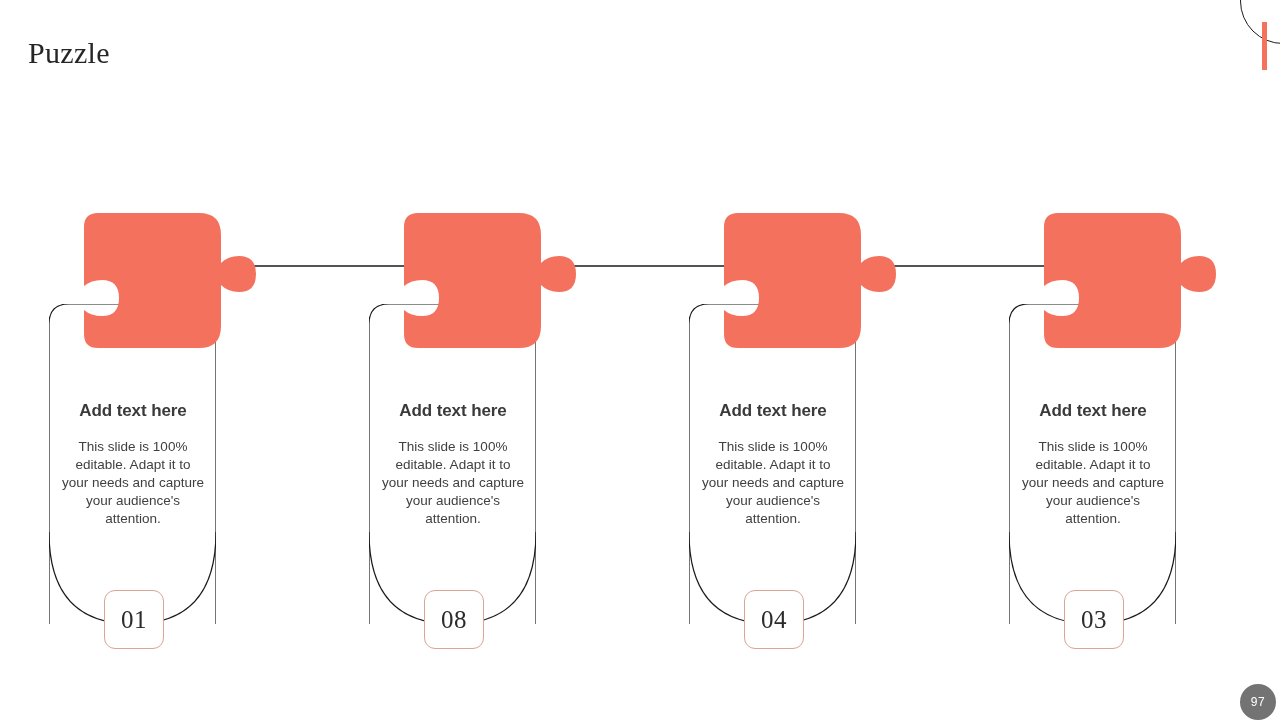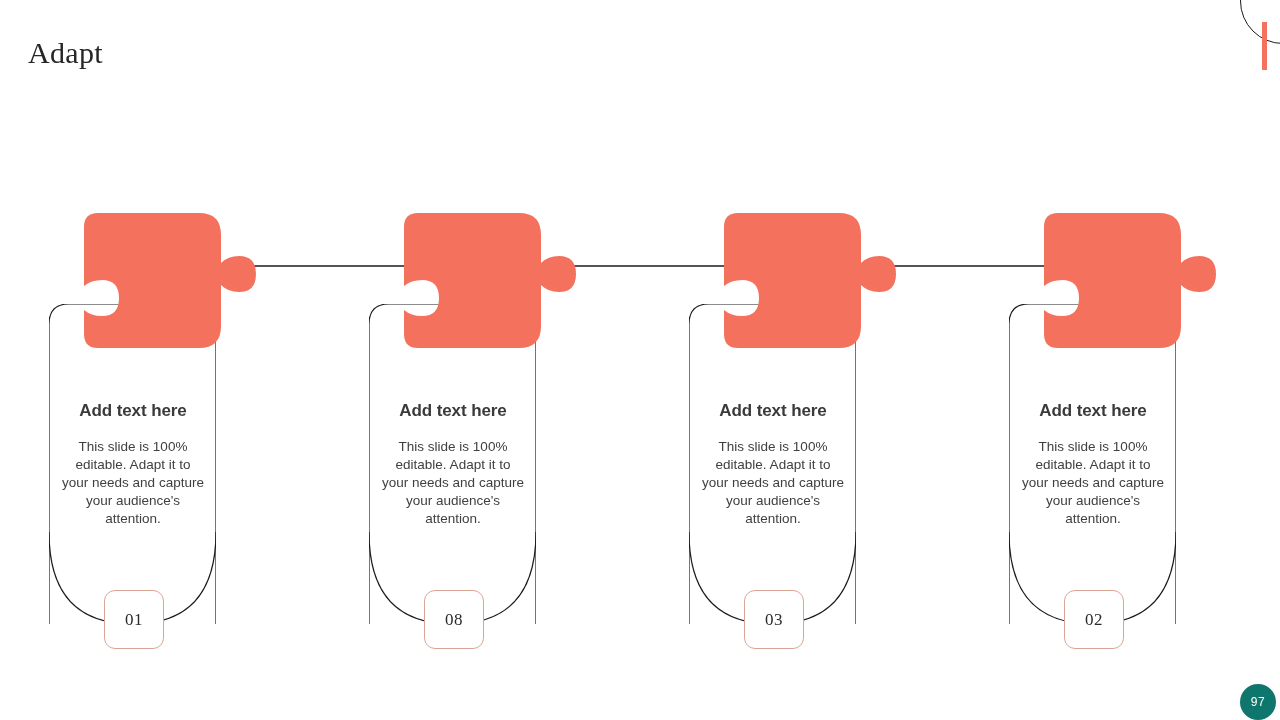--- a/index.html
+++ b/index.html
@@ -56,21 +56,21 @@
   }
 
   
   .page-bubble {
     position: absolute;
     left: 1240px;
     top: 684px;
     width: 36px;
     height: 36px;
     border-radius: 50%;
-    background: #0f766e;
+    background: #737373;
     color: #ffffff;
     font-size: 12px;
     display: flex;
     align-items: center;
     justify-content: center;
     letter-spacing: 0.5px;
     text-align: center;
   }
 
   
@@ -142,31 +142,31 @@
     top: 574px;
     width: 58px;
     height: 57px;
     border: 1.3px solid #dba596;
     border-radius: 11px;
     background: #ffffff;
     display: flex;
     align-items: center;
     justify-content: center;
     font-family: "Liberation Serif", "DejaVu Serif", serif;
-    font-size: 17px;
+    font-size: 25px;
     color: #2b2b2b;
     letter-spacing: 0.5px;
   }
 </style>
 </head>
 <body>
 
 <div id="slide">
 
-  <div id="slide-title">Adapt</div>
+  <div id="slide-title">Puzzle</div>
 
   <div class="deco-arc"></div>
   <div class="deco-bar"></div>
 
   <svg id="connector-layer" width="1280" height="720" viewBox="0 0 1280 720">
     <line x1="253" y1="266" x2="406" y2="266" stroke="#1b1b1b" stroke-width="1.3"></line>
     <line x1="573" y1="266" x2="726" y2="266" stroke="#1b1b1b" stroke-width="1.3"></line>
     <line x1="893" y1="266" x2="1046" y2="266" stroke="#1b1b1b" stroke-width="1.3"></line>
   </svg>
 
@@ -238,44 +238,44 @@
                L 22 142 Q 8 142 8 128
                L 8 104 Q 15 110 26 110 Q 43 110 43 92 Q 43 74 26 74 Q 15 74 8 80
                L 8 21 Q 8 7 22 7 Z" fill="#f4715e"></path>
     </svg>
 
     <div class="panel-text">
       <p class="panel-heading">Add text here</p>
       <p class="panel-body">This slide is 100% editable. Adapt it to your needs and capture your audience's attention.</p>
     </div>
 
+    <div class="num-badge">04</div>
+  </div>
+
+  <div class="column col-3">
+
+    <svg class="panel-outline" width="167" height="320" viewBox="0 0 167 320">
+      <path d="M 0 320 L 0 20 Q 0 0 20 0 L 147 0 Q 167 0 167 20 L 167 320" fill="none" stroke="#1b1b1b" stroke-width="1.2"></path>
+      <path d="M 0 228 Q 0 320 83.5 320 Q 167 320 167 228" fill="none" stroke="#1b1b1b" stroke-width="1.2"></path>
+    </svg>
+
+    <svg class="puzzle-piece" width="186" height="150" viewBox="0 0 186 150">
+      <path d="M 22 7
+               L 123 7 Q 145 7 145 29
+               L 145 57
+               Q 152 50 163 50 Q 180 50 180 68 Q 180 86 163 86 Q 152 86 145 79
+               L 145 120 Q 145 142 123 142
+               L 22 142 Q 8 142 8 128
+               L 8 104 Q 15 110 26 110 Q 43 110 43 92 Q 43 74 26 74 Q 15 74 8 80
+               L 8 21 Q 8 7 22 7 Z" fill="#f4715e"></path>
+    </svg>
+
+    <div class="panel-text">
+      <p class="panel-heading">Add text here</p>
+      <p class="panel-body">This slide is 100% editable. Adapt it to your needs and capture your audience's attention.</p>
+    </div>
+
     <div class="num-badge">03</div>
   </div>
 
-  <div class="column col-3">
-
-    <svg class="panel-outline" width="167" height="320" viewBox="0 0 167 320">
-      <path d="M 0 320 L 0 20 Q 0 0 20 0 L 147 0 Q 167 0 167 20 L 167 320" fill="none" stroke="#1b1b1b" stroke-width="1.2"></path>
-      <path d="M 0 228 Q 0 320 83.5 320 Q 167 320 167 228" fill="none" stroke="#1b1b1b" stroke-width="1.2"></path>
-    </svg>
-
-    <svg class="puzzle-piece" width="186" height="150" viewBox="0 0 186 150">
-      <path d="M 22 7
-               L 123 7 Q 145 7 145 29
-               L 145 57
-               Q 152 50 163 50 Q 180 50 180 68 Q 180 86 163 86 Q 152 86 145 79
-               L 145 120 Q 145 142 123 142
-               L 22 142 Q 8 142 8 128
-               L 8 104 Q 15 110 26 110 Q 43 110 43 92 Q 43 74 26 74 Q 15 74 8 80
-               L 8 21 Q 8 7 22 7 Z" fill="#f4715e"></path>
-    </svg>
-
-    <div class="panel-text">
-      <p class="panel-heading">Add text here</p>
-      <p class="panel-body">This slide is 100% editable. Adapt it to your needs and capture your audience's attention.</p>
-    </div>
-
-    <div class="num-badge">02</div>
-  </div>
-
   <div class="page-bubble">97</div>
 
 </div>
 
 </body></html>

